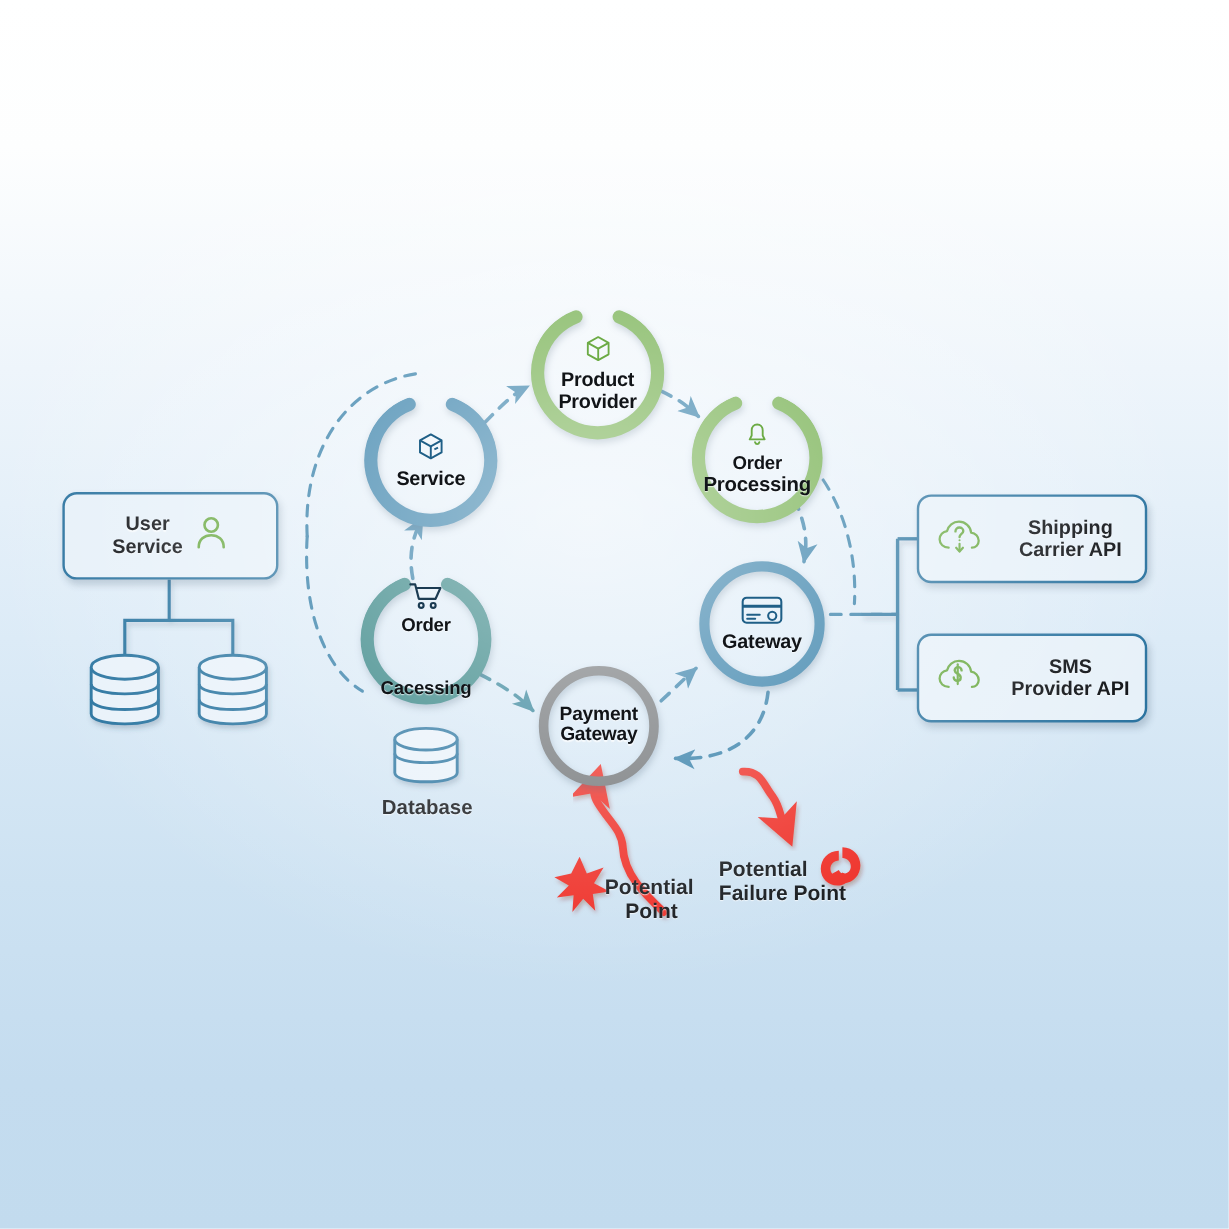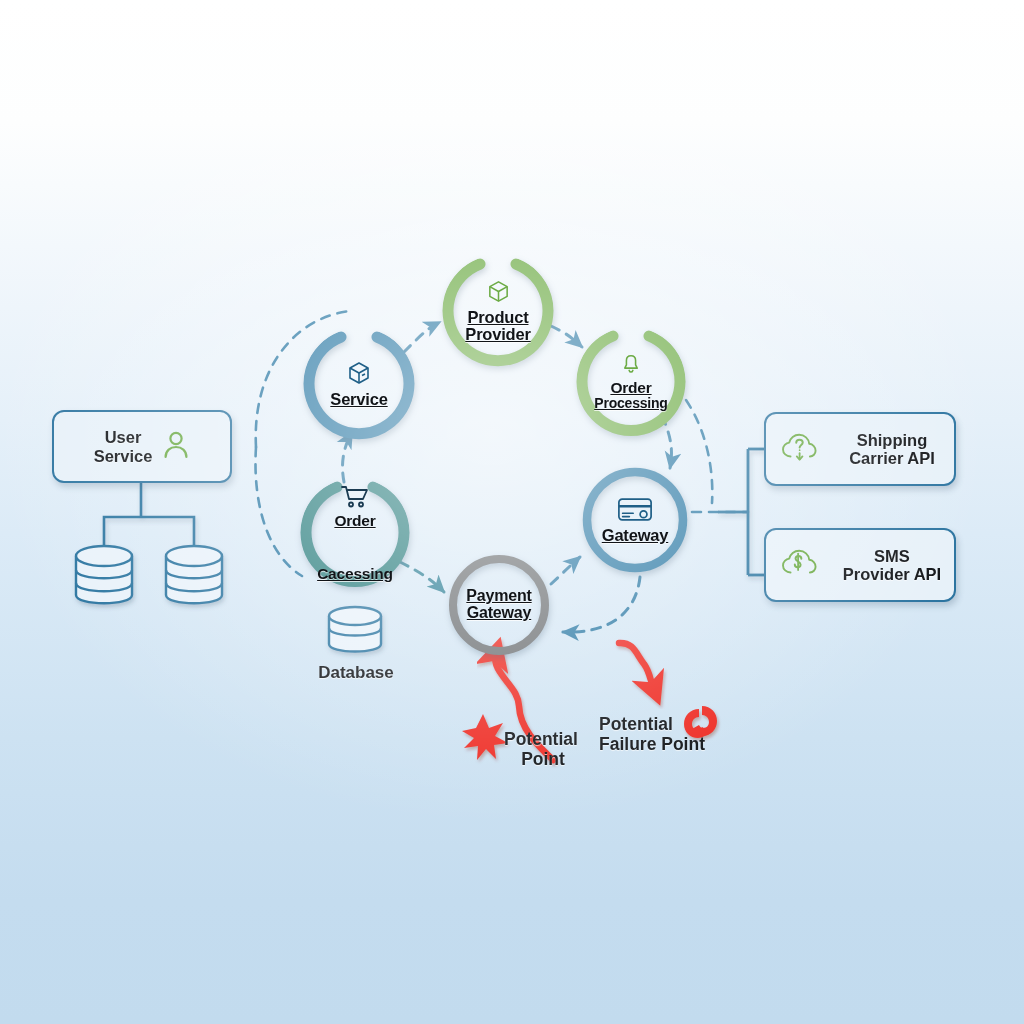--- a/index.html
+++ b/index.html
@@ -54,21 +54,20 @@
   }
   .node .label {
     position: relative;
     z-index: 3;
     text-align: right;
     font-weight: bold;
     color: #111418;
     line-height: 1.06;
     text-shadow: 0 1px 1px rgba(255,255,255,0.75);
     letter-spacing: -0.2px;
-    text-decoration: underline;
   }
   .node .nicon {
     position: relative;
     z-index: 3;
     display: block;
     margin-bottom: 1px;
   }
   
   .box {
     position: absolute;
@@ -241,21 +240,21 @@
       <path d="M37,9 A49,49 0 1 0 73,9" fill="none" stroke="#6cab45" stroke-width="11" stroke-linecap="round"></path>
     </svg>
     <span class="nicon">
       <svg width="22" height="22" viewBox="0 0 24 24" fill="none" stroke="#6cab45" stroke-width="1.7" stroke-linejoin="round" stroke-linecap="round">
         <path d="M12,3 C9,3 7,5.2 7,8.2 L7,13 L5.2,16.5 L18.8,16.5 L17,13 L17,8.2
                  C17,5.2 15,3 12,3 Z"></path>
         <path d="M10,19 C10.4,20.2 11.1,20.8 12,20.8 C12.9,20.8 13.6,20.2 14,19"></path>
       </svg>
     </span>
     <span class="label" style="font-size:15.5px;">Order</span>
-    <span class="label" style="font-size:14px;">Processing</span>
+    <span class="label" style="font-size:17px;">Processing</span>
   </div>
 
   <div class="node" style="left:300px; top:478px; width:110px; height:110px;">
     <svg class="ring" viewBox="0 0 110 110">
       <path d="M37,9 A49,49 0 1 0 73,9" fill="none" stroke="#2d8080" stroke-width="11" stroke-linecap="round"></path>
     </svg>
     <span class="nicon" style="margin-bottom:-1px;">
       <svg width="30" height="26" viewBox="0 0 30 26" fill="none" stroke="#1b3b52" stroke-width="1.8" stroke-linejoin="round" stroke-linecap="round">
         <path d="M2,3 L6,3 L9,15 L23,15 L27,6 L8,6"></path>
         <circle cx="11" cy="20.5" r="2"></circle>

